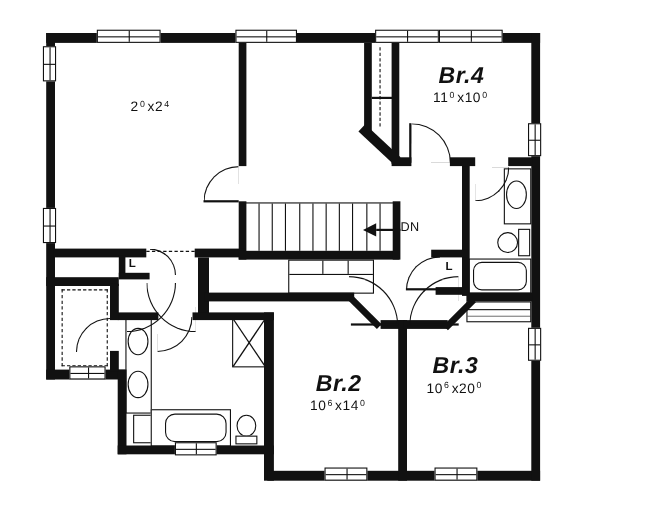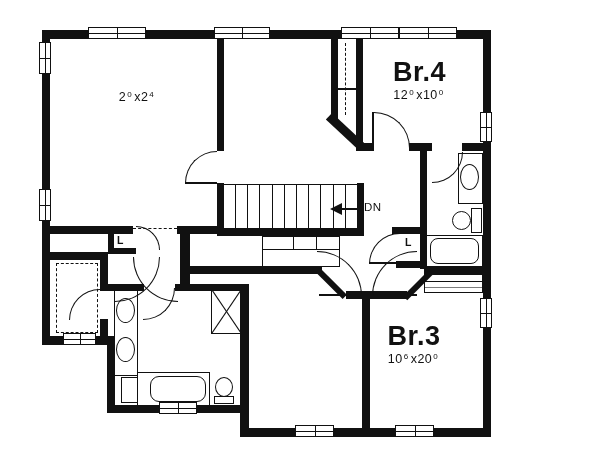--- a/index.html
+++ b/index.html
@@ -12,21 +12,21 @@
   .arc{position:absolute;box-sizing:border-box;}
   .ln{position:absolute;background:var(--ink);transform-origin:left top;}
   .dash-h{position:absolute;border-top:1px dashed var(--ink);height:0;}
   .dash-v{position:absolute;border-left:1px dashed var(--ink);width:0;}
   .fix{position:absolute;border:1.5px solid var(--ink);box-sizing:border-box;background:#fff;}
   .thin{border-width:1px;}
   .oval{border-radius:50%;border-width:1px;}
   .rnd{border-radius:9px;border-width:1px;}
   .room{position:absolute;text-align:center;line-height:1.05;}
   .room .nm{font-weight:bold;font-size:30px;letter-spacing:0.5px;}
-  .room .nm2{font-size:27px;}
+  .room .nm2{font-size:21px;font-style:italic;}
   .room .dims{font-size:12.5px;margin-top:2px;letter-spacing:0.5px;}
   .dims sup{font-size:8px;position:relative;top:1px;vertical-align:super;margin:0 2px 0 1px;}
   .small{position:absolute;font-size:10.5px;font-weight:bold;}
   .dn{position:absolute;font-size:11.5px;letter-spacing:0.5px;}
   .arrowhead{position:absolute;width:0;height:0;
     border-top:6px solid transparent;border-bottom:6px solid transparent;
     border-right:12px solid var(--ink);}
   .stairs{position:absolute;border-top:1.5px solid var(--ink);box-sizing:border-box;}
   .rail{position:absolute;border:1.5px solid var(--ink);box-sizing:border-box;background:#fff;}
   .rail i,.clo i{position:absolute;background:var(--ink);}
@@ -38,23 +38,27 @@
 
 <div class="plan" id="plan">
 
   <div class="room" style="left:70px;top:88px;width:135px;">
     <div class="dims"><span>2</span><sup>0</sup><span>x</span><span>2</span><sup>4</sup></div>
   </div>
 
 
   <div class="room" style="left:362px;top:58px;width:115px;">
     <div class="nm nm2">Br.4</div>
-    <div class="dims"><span>12</span><sup>0</sup><span>x</span><span>10</span><sup>0</sup></div>
-  </div>
-
+    <div class="dims"><span>11</span><sup>0</sup><span>x</span><span>10</span><sup>0</sup></div>
+  </div>
+
+  <div class="room" style="left:252px;top:338px;width:112px;">
+    <div class="nm nm2">Br.2</div>
+    <div class="dims"><span>10</span><sup>6</sup><span>x</span><span>14</span><sup>0</sup></div>
+  </div>
 
   <div class="room" style="left:358px;top:322px;width:112px;">
     <div class="nm nm2">Br.3</div>
     <div class="dims"><span>10</span><sup>6</sup><span>x</span><span>20</span><sup>0</sup></div>
   </div>
 
   <div class="small" style="left:117px;top:234px;">L</div>
   <div class="small" style="left:405px;top:236px;">L</div>
   <div class="dn" style="left:364px;top:201px;">DN</div>
   <div class="arrowhead" style="left:330px;top:203px;"></div>

